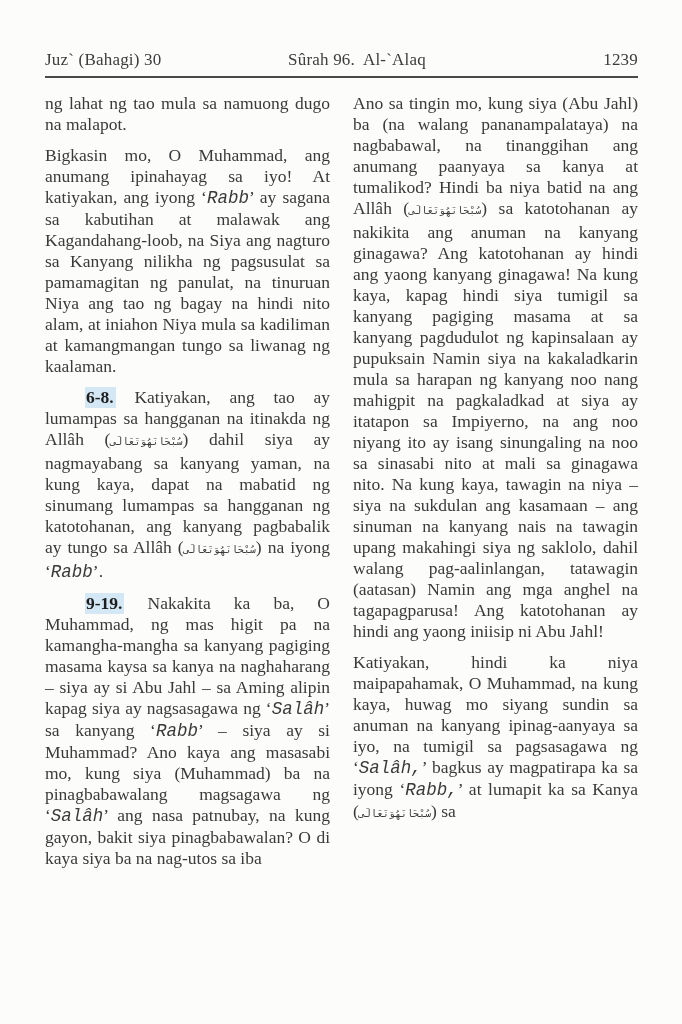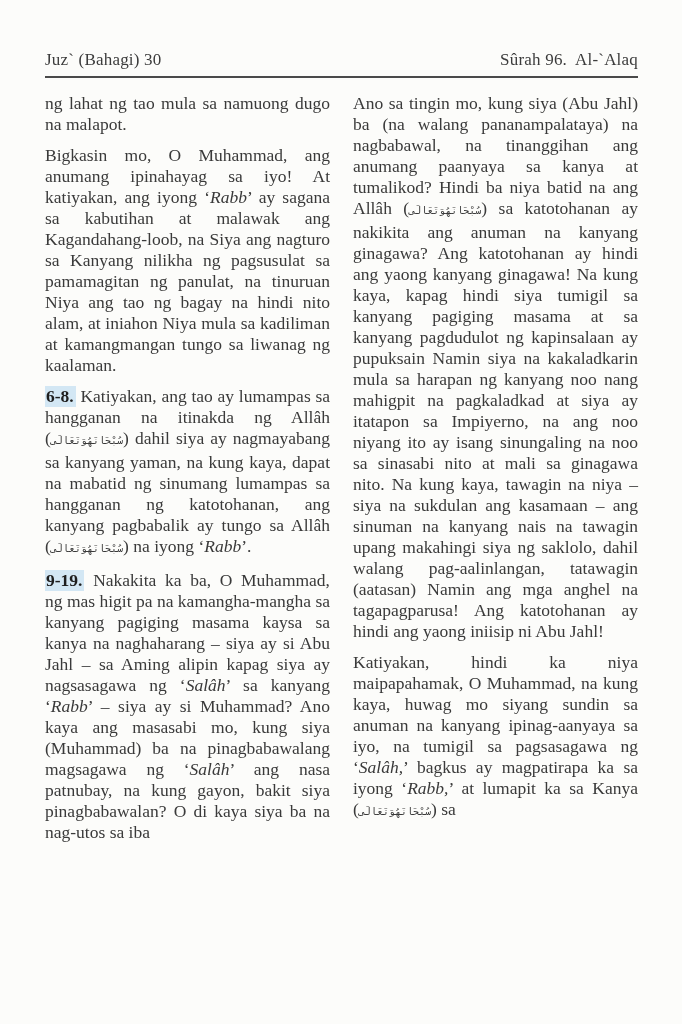--- a/index.html
+++ b/index.html
@@ -48,40 +48,43 @@
     color: #3a3a3a;
   }
   .col p {
     margin: 0 0 10px 0;
   }
   .seg-vn {
     font-weight: bold;
     color: #1e1e1e;
     background: var(--verse-highlight, #d3e7f4);
     padding: 0 2px 1px 1px;
+    margin-left: 40px;
   }
   .seg-i {
     font-style: italic;
+    font-family: Liberation Mono, monospace;
   }
   .seg-ar {
     font-family: Liberation Mono, monospace;
     font-size: 10px;
     unicode-bidi: isolate;
     direction: rtl;
     white-space: nowrap;
   }
 </style>
 </head>
 <body>
 
 <div class="page">
 
   <div class="page-header">
     <span class="h-left">Juz` (Bahagi) 30</span>
     <span class="h-center">Sûrah 96.  Al-`Alaq</span>
+    <span class="h-right">1239</span>
   </div>
 
   <div class="header-rule"></div>
 
   <div class="columns">
     <section class="col">
         <p><span>ng lahat ng tao mula sa namuong dugo na malapot.</span></p>
         <p><span>Bigkasin mo, O Muhammad, ang anumang ipinahayag sa iyo! At katiyakan, ang iyong ‘</span><span class="seg-i">Rabb</span><span>’ ay sagana sa kabutihan at malawak ang Kagandahang-loob, na Siya ang nagturo sa Kanyang nilikha ng pagsusulat sa pamamagitan ng panulat, na tinuruan Niya ang tao ng bagay na hindi nito alam, at iniahon Niya mula sa kadiliman at kamangmangan tungo sa liwanag ng kaalaman.</span></p>
         <p><span class="seg-vn">6-8.</span><span> Katiyakan, ang tao ay lumampas sa hangganan na itinakda ng Allâh (</span><span class="seg-ar">سُبْحَانَهُوَتَعَالَى</span><span>) dahil siya ay nagmayabang sa kanyang yaman, na kung kaya, dapat na mabatid ng sinumang lumampas sa hangganan ng katotohanan, ang kanyang pagbabalik ay tungo sa Allâh (</span><span class="seg-ar">سُبْحَانَهُوَتَعَالَى</span><span>) na iyong ‘</span><span class="seg-i">Rabb</span><span>’.</span></p>
         <p><span class="seg-vn">9-19.</span><span> Nakakita ka ba, O Muhammad, ng mas higit pa na kamangha-mangha sa kanyang pagiging masama kaysa sa kanya na naghaharang – siya ay si Abu Jahl – sa Aming alipin kapag siya ay nagsasagawa ng ‘</span><span class="seg-i">Salâh</span><span>’ sa kanyang ‘</span><span class="seg-i">Rabb</span><span>’ – siya ay si Muhammad? Ano kaya ang masasabi mo, kung siya (Muhammad) ba na pinagbabawalang magsagawa ng ‘</span><span class="seg-i">Salâh</span><span>’ ang nasa patnubay, na kung gayon, bakit siya pinagbabawalan? O di kaya siya ba na nag-utos sa iba</span></p>

